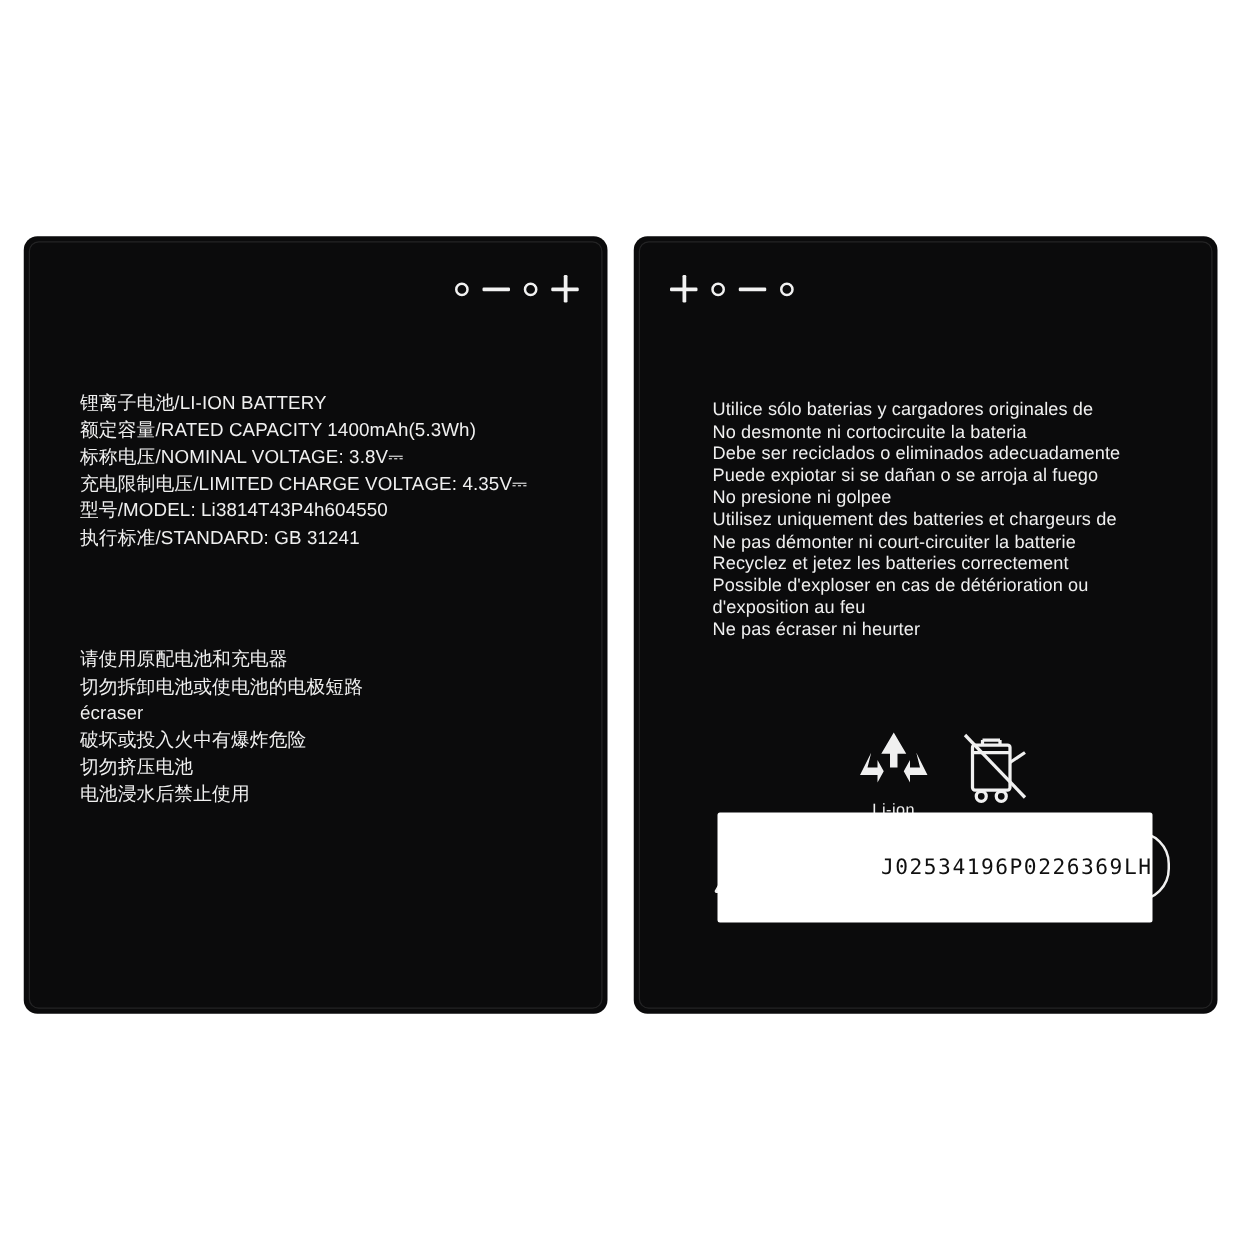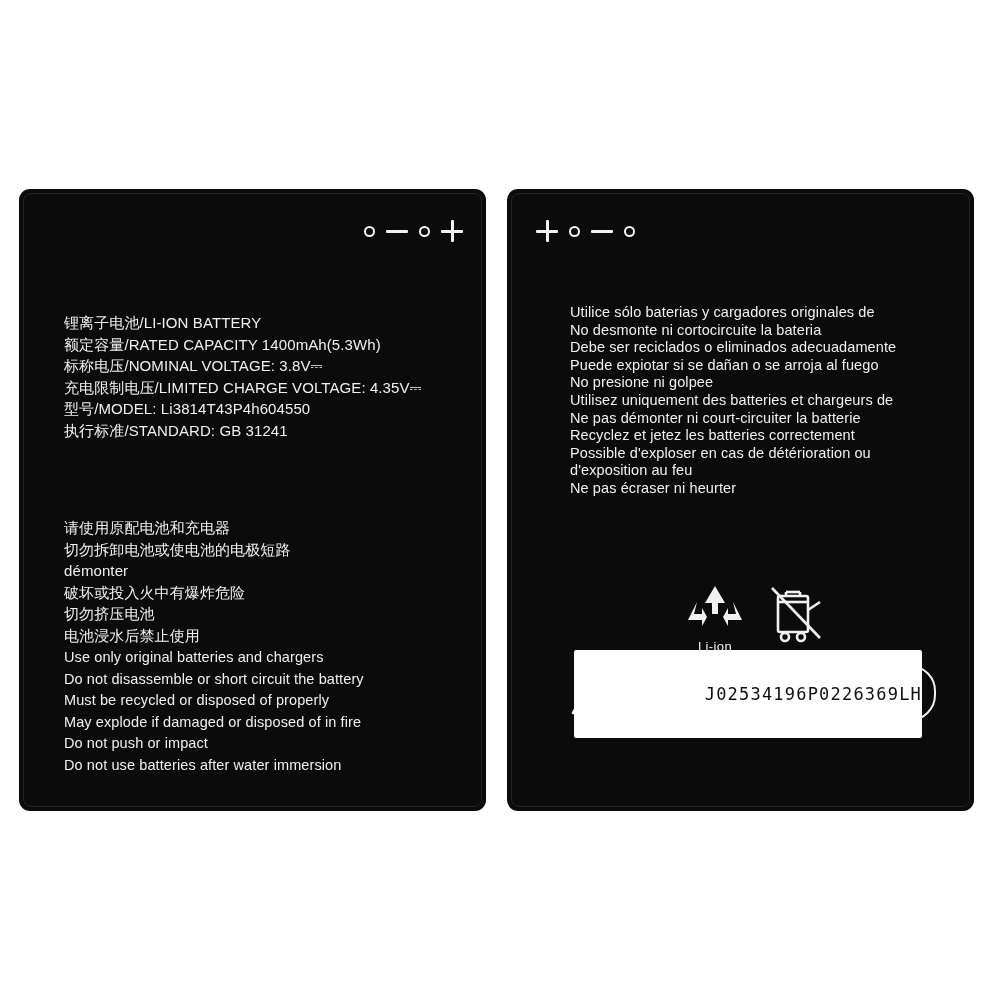--- a/index.html
+++ b/index.html
@@ -95,21 +95,21 @@
     line-height: 21.5px;
     white-space: pre;
     letter-spacing: 0.1px;
   }
   .txt-cn { font-size: 15px; line-height: 21.5px; }
   #front-specs { left: 44px; top: 122px; }
   #front-origin { left: 44px; top: 278px; }
   #front-cn-warnings { left: 44px; top: 327px; }
   #front-en-warnings { left: 44px; top: 457px; }
 
-  #back-warnings { left: 62px; top: 114px; font-size: 14.5px; line-height: 17.6px; }
+  #back-warnings { left: 62px; top: 130px; font-size: 14.5px; line-height: 17.6px; }
 
   
   .sym-row {
     position: absolute;
     left: 62px;
     top: 390px;
     width: 340px;
     height: 75px;
   }
   .recycle-li {
@@ -204,31 +204,25 @@
     <div class="txt txt-cn" id="front-specs">锂离子电池/LI-ION BATTERY
 额定容量/RATED CAPACITY 1400mAh(5.3Wh)
 标称电压/NOMINAL VOLTAGE: 3.8V⎓
 充电限制电压/LIMITED CHARGE VOLTAGE: 4.35V⎓
 型号/MODEL: Li3814T43P4h604550
 执行标准/STANDARD: GB 31241</div>
 
 
     <div class="txt txt-cn" id="front-cn-warnings">请使用原配电池和充电器
 切勿拆卸电池或使电池的电极短路
-démonter
+écraser
 破坏或投入火中有爆炸危险
 切勿挤压电池
 电池浸水后禁止使用</div>
 
-    <div class="txt" id="front-en-warnings">Use only original batteries and chargers
-Do not disassemble or short circuit the battery
-Must be recycled or disposed of properly
-May explode if damaged or disposed of in fire
-Do not push or impact
-Do not use batteries after water immersion</div>
   </div>
 
   <div class="battery" id="battery-back">
 
     <div class="terminals" id="back-terminals">
       <span class="term-plus"></span>
       <span class="term-ring"></span>
       <span class="term-dash"></span>
       <span class="term-ring"></span>
     </div>

